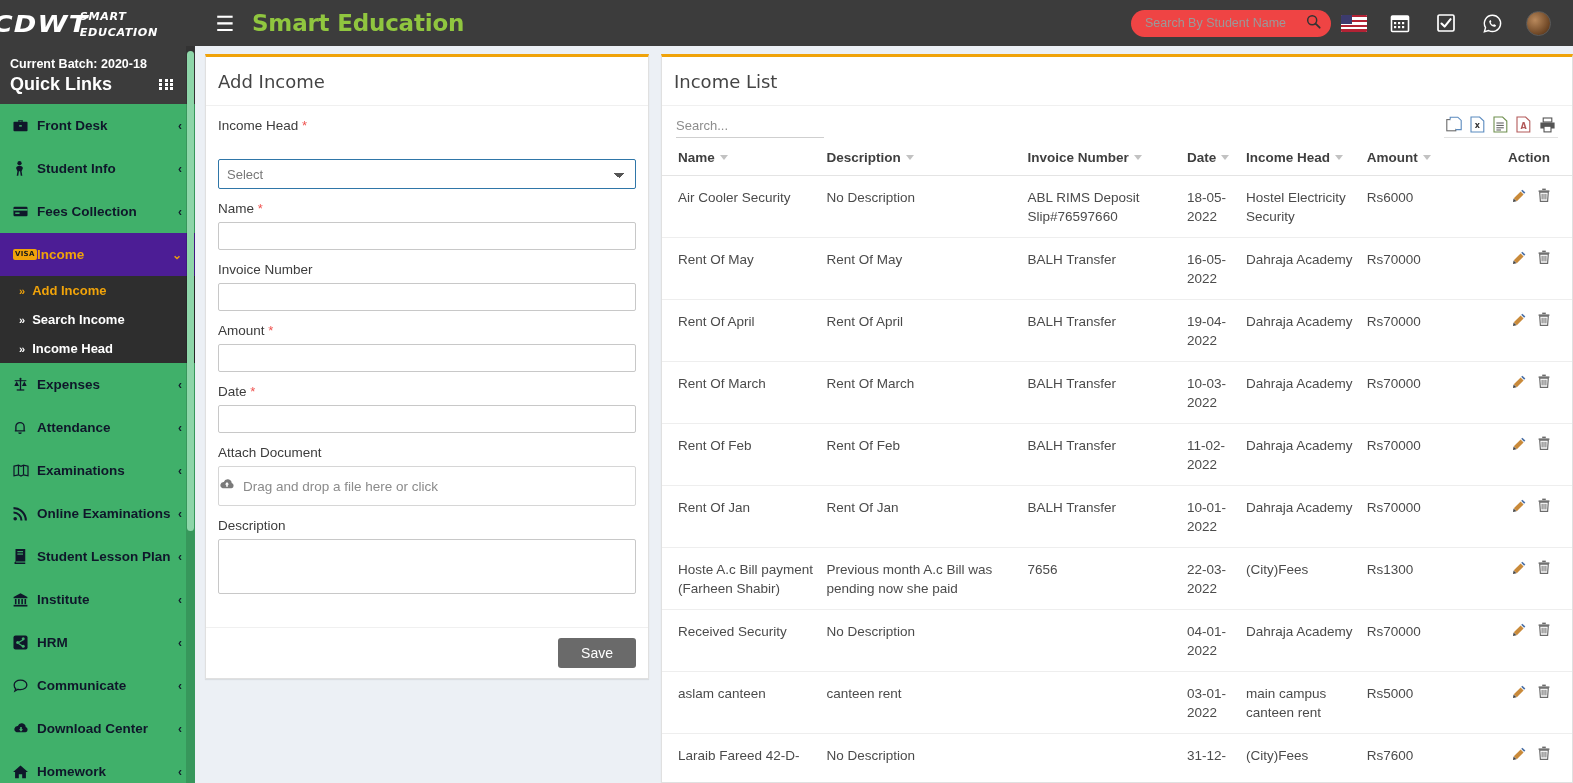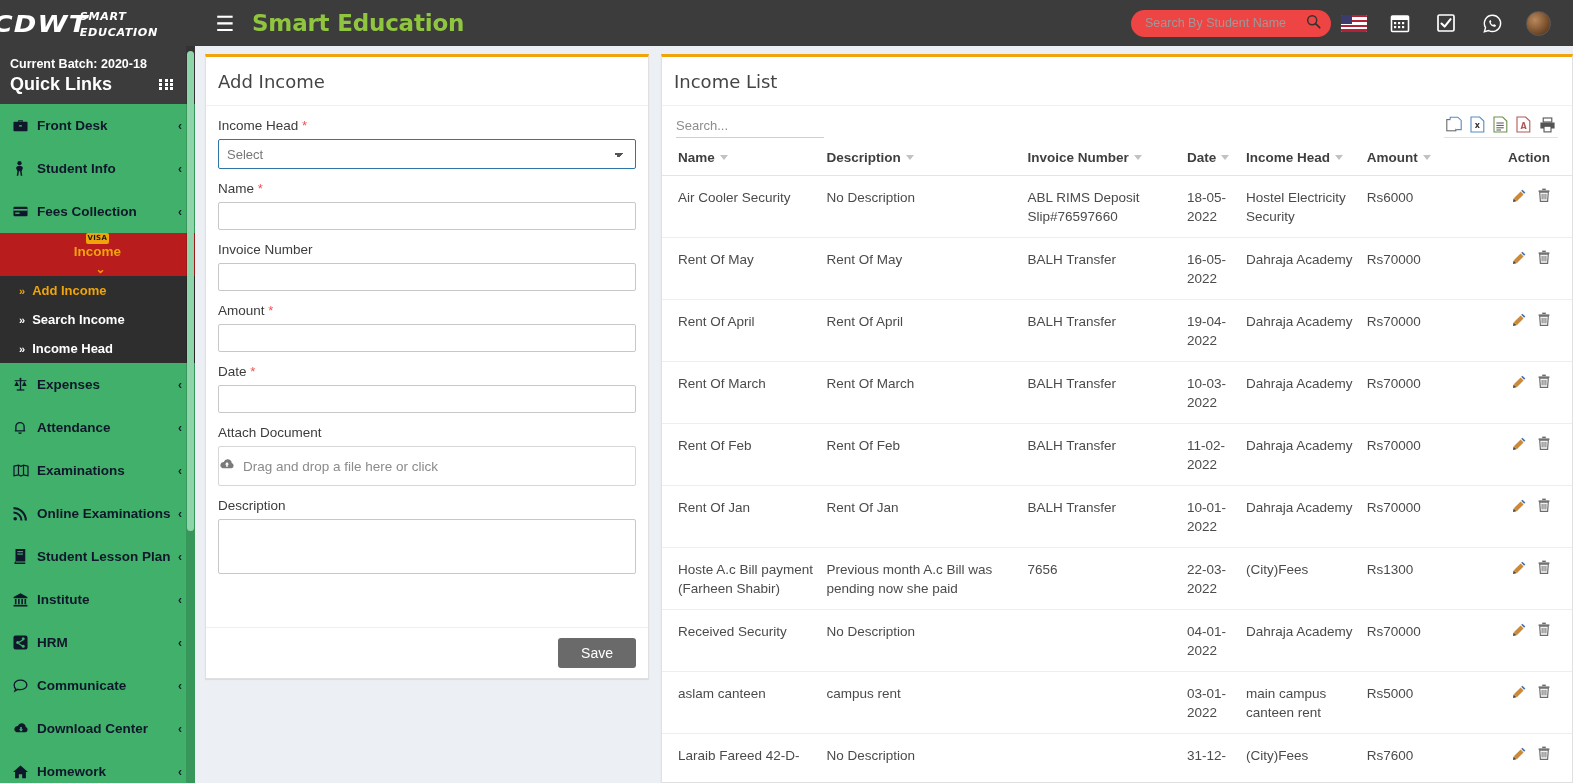--- a/index.html
+++ b/index.html
@@ -84,21 +84,21 @@
     background-size: 3px 3px;
     background-repeat: no-repeat;
     background-position: 0 0, 5.5px 0, 11px 0, 0 4px, 5.5px 4px, 11px 4px, 0 8px, 5.5px 8px, 11px 8px;
     margin-right: 12px;
   }
   .nav-item {
     display: flex; align-items: center; height: 43px; padding: 0 13px 0 13px;
     color: #0f172a; font-size: 13.5px; font-weight: bold; cursor: pointer;
     font-family: "Liberation Sans", sans-serif;
   }
-  .nav-item.active { background: #b91c1c; color: #f0a30a; flex-direction: column; }
+  .nav-item.active { background: #4c1d95; color: #f0a30a; }
   .nav-ico {
     width: 24px; display: inline-flex; align-items: center; justify-content: flex-start;
     font-size: 14px; flex-shrink: 0;
   }
   .nav-label { flex: 1; white-space: nowrap; }
   .nav-caret { font-size: 12px; opacity: .95; margin-left: 6px; }
   .visa-badge {
     display: inline-block; background: #f0a30a; color: #1a1a1a; font-size: 7px;
     font-weight: bold; padding: 2px 2px; border-radius: 2px; letter-spacing: 0.3px;
     font-family: "DejaVu Sans", sans-serif; line-height: 1;
@@ -143,20 +143,21 @@
   select.f-ctl {
     width: 100%; height: 30px; border: 1px solid #2f76a8; border-radius: 2px;
     padding: 0 8px; font-size: 13px; color: #777; background: #fff; outline: none;
     font-family: "Liberation Sans", sans-serif; appearance: none;
     background-image:
       linear-gradient(45deg, transparent 50%, #555 50%),
       linear-gradient(135deg, #555 50%, transparent 50%);
     background-position: calc(100% - 16px) 13px, calc(100% - 11px) 13px;
     background-size: 5px 5px, 5px 5px;
     background-repeat: no-repeat;
+    margin-top: 20px;
   }
   input.f-ctl {
     width: 100%; height: 28px; border: 1px solid #c8c8c8; border-radius: 2px;
     padding: 0 8px; font-size: 13px; color: #333; outline: none;
     font-family: "Liberation Sans", sans-serif;
   }
   #dropzone {
     width: 100%; height: 40px; border: 1px solid #d6d6d6; border-radius: 2px;
     display: flex; align-items: center; gap: 8px;
     color: #8b8b8b; font-size: 13.5px; cursor: pointer; background: #fff;
@@ -756,21 +757,21 @@
                     <path d="M1.7 4.2h8.6l-.7 9.2H2.4z" fill="none" stroke="#6b6b6b" stroke-width="1.2"></path>
                     <g fill="#6b6b6b">
                       <rect x="3.6" y="5.8" width="1" height="5.6"></rect>
                       <rect x="5.5" y="5.8" width="1" height="5.6"></rect>
                       <rect x="7.4" y="5.8" width="1" height="5.6"></rect>
                     </g>
                   </svg></span></td>
             </tr>
             <tr>
               <td class="c-name">aslam canteen</td>
-              <td class="c-desc">campus rent</td>
+              <td class="c-desc">canteen rent</td>
               <td class="c-inv"></td>
               <td class="c-date">03-01-2022</td>
               <td class="c-head">main campus canteen rent</td>
               <td class="c-amt">Rs5000</td>
               <td class="c-act"><span class="row-ico"><svg width="13" height="13" viewBox="0 0 14 14">
                     <path d="M10.1 0.7l3.2 3.2-1.3 1.3-3.2-3.2z" fill="#4a6fa5"></path>
                     <path d="M8.2 2.6l3.2 3.2-7.3 7.3-3.2-3.2z" fill="#c98a3a"></path>
                     <path d="M0.6 10.2L0 14l3.8-.7z" fill="#444"></path>
                   </svg></span><span class="row-ico"><svg width="12" height="14" viewBox="0 0 12 14">
                     <rect x="0.6" y="2.4" width="10.8" height="1.5" fill="#6b6b6b"></rect>

